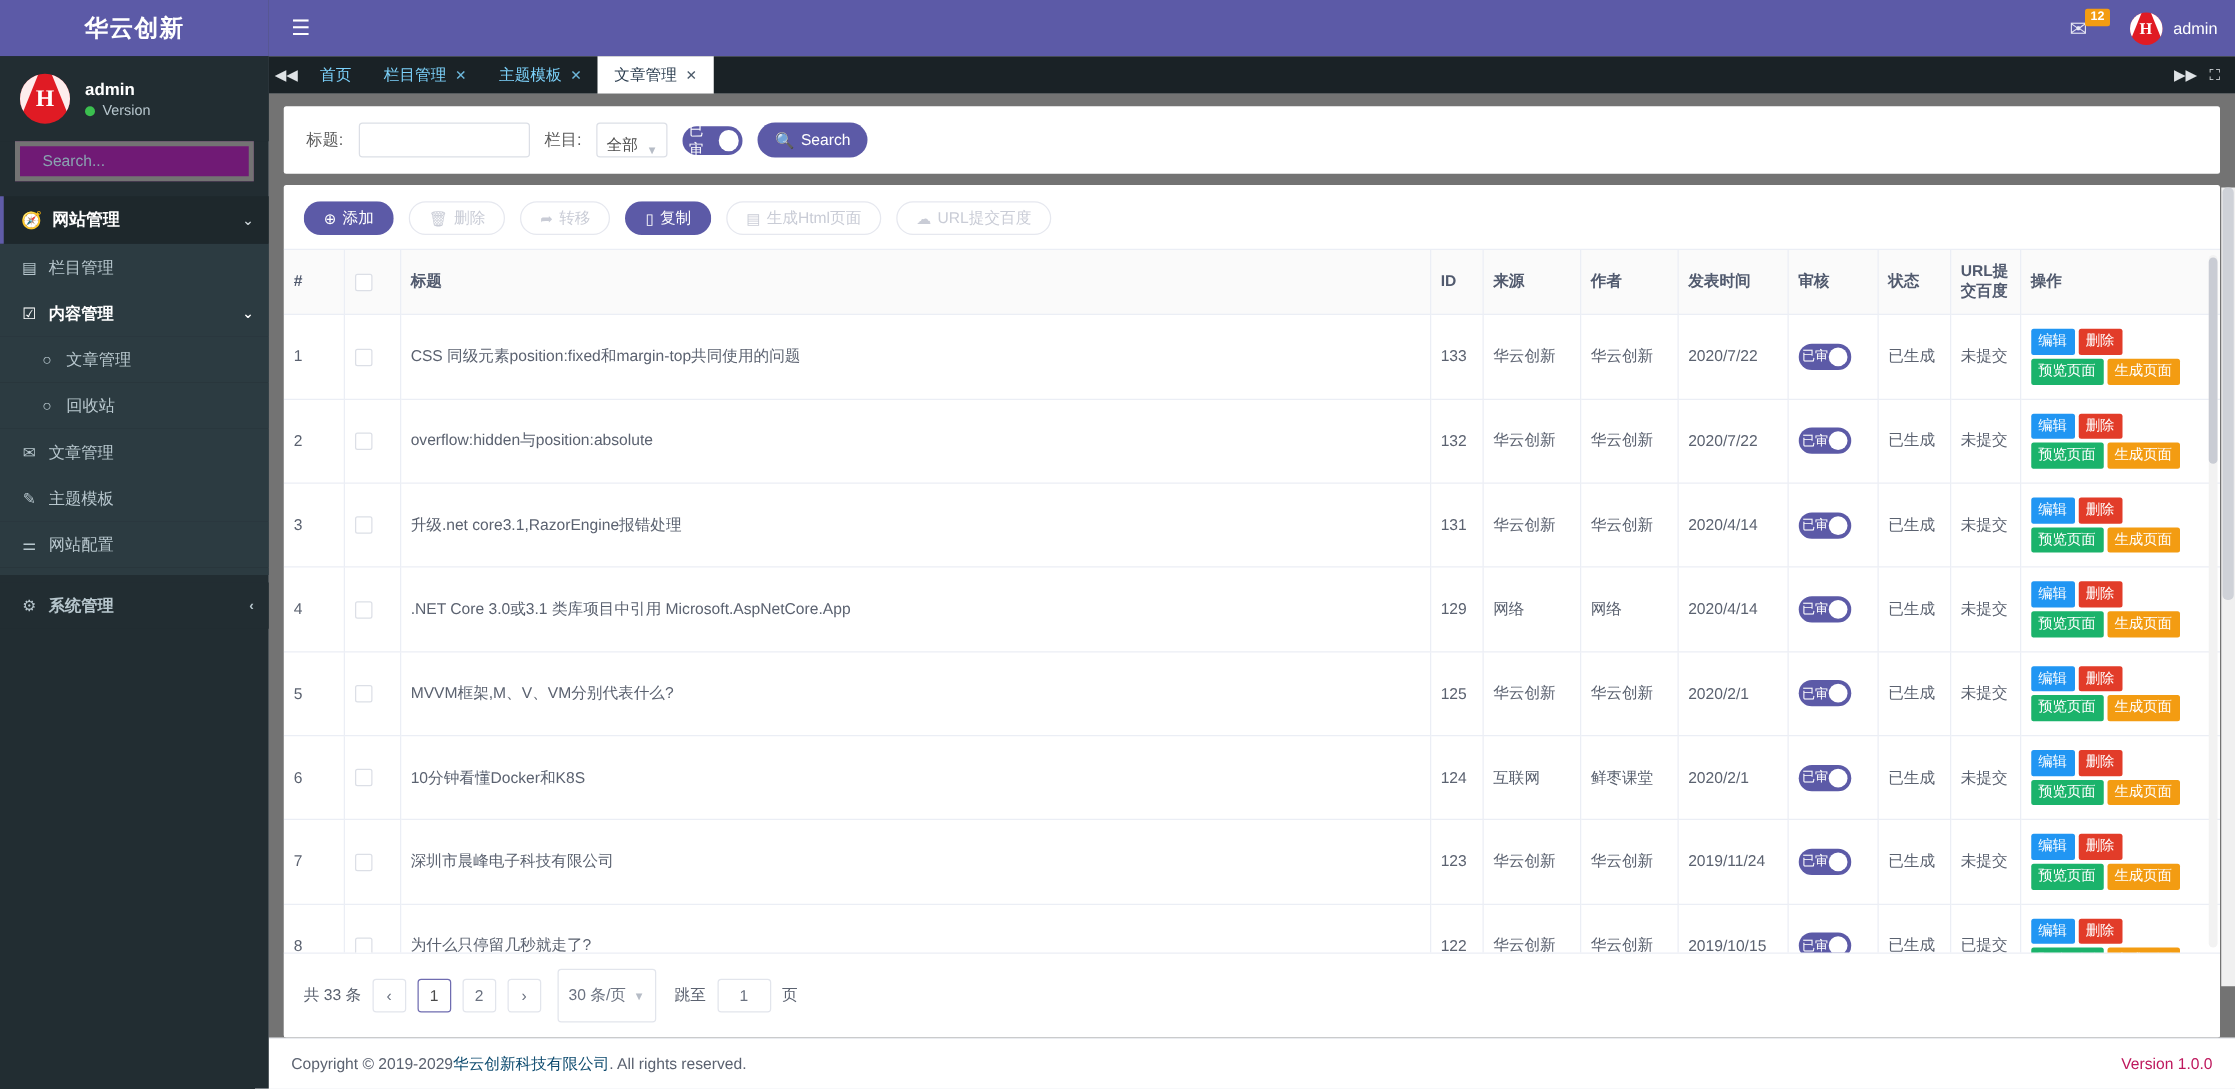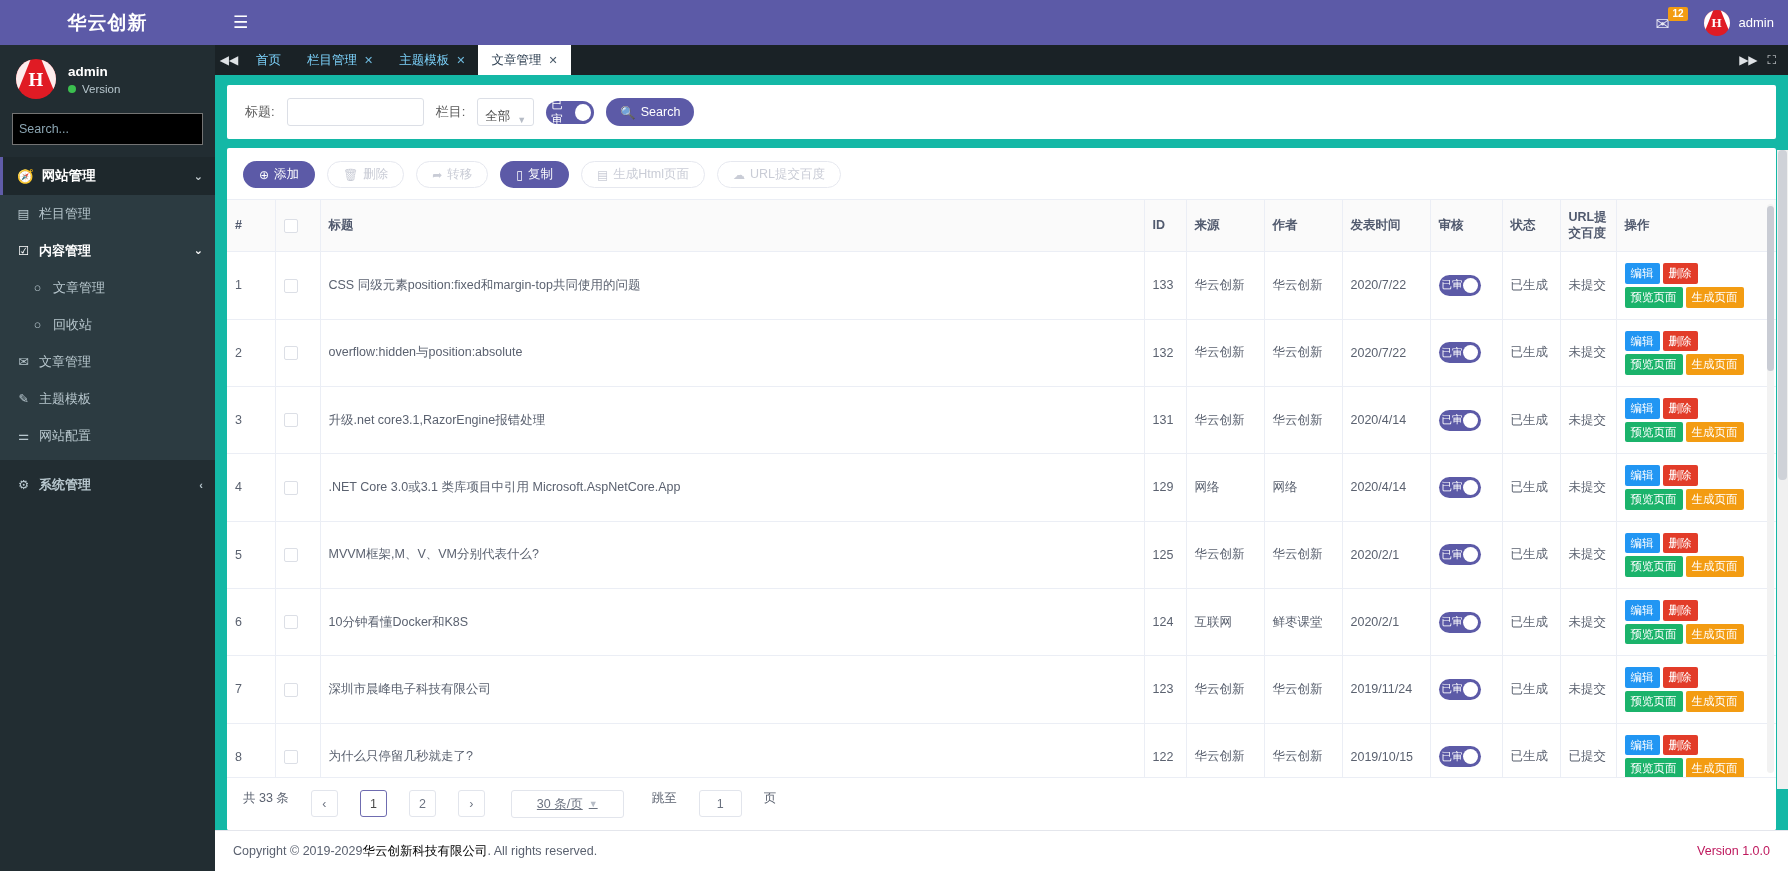--- a/index.html
+++ b/index.html
@@ -47,22 +47,22 @@
     content:""; position:absolute; right:-8px; top:-12px; width:13px; height:70px;
     background:#fff; transform:rotate(-22deg); opacity:.92;
   }
   .user-meta { display: flex; flex-direction: column; gap: 4px; }
   .user-name { color: #fff; font-size: 13.5px; font-weight: 700; }
   .user-status { color: #b8c7ce; font-size: 11.5px; display: flex; align-items: center; gap: 6px; }
   .dot-online { width: 8px; height: 8px; border-radius: 50%; background: #3bbf4f; display:inline-block; }
 
   .side-search { padding: 0 12px 12px 12px; }
   .side-search input {
-    width: 100%; height: 32px; background: #000000; border: 1px solid #737373;
-    color: #b7c4ca; padding: 0 6px; font-size: 12.5px; outline: none;
+    width: 100%; height: 32px; background: #701a75; border: 4px solid #737373;
+    color: #b7c4ca; padding: 0 18px; font-size: 12.5px; outline: none;
     font-family: inherit;
   }
   .side-search input::placeholder { color: #8aa4b1; }
 
   .nav-section {
     height: 38px; background: #1e282c; color: #fff;
     display: flex; align-items: center; padding: 0 12px 0 14px;
     font-size: 13.5px; font-weight: 700; gap: 8px;
     border-left: 3px solid #605ca8;
     position: relative;
@@ -116,21 +116,21 @@
   }
   .tab {
     display: flex; align-items: center; gap: 7px; padding: 0 13px;
     color: #7dd3fc; font-size: 12.5px; cursor: pointer; white-space: nowrap;
   }
   .tab.active { background: #fff; color: #2c3e50; }
   .tab .x { font-size: 11px; font-weight: 700; opacity: .85; }
   .tabbar-right { margin-left: auto; display: flex; }
 
   .content {
-    flex: 1; background: #14b8a6; padding: 10px 12px 0 12px;
+    flex: 1; background: #737373; padding: 10px 12px 0 12px;
     display: flex; flex-direction: column; gap: 9px; min-height: 0;
     position: relative; overflow: hidden;
   }
 
   .card { background: #fff; border-radius: 2px; }
 
   .filter-card { padding: 13px 18px; display: flex; align-items: center; gap: 12px; }
   .flabel { font-size: 13px; color: #5a5a5a; }
   .tinput {
     width: 137px; height: 28px; border: 1px solid #dcdfe6; border-radius: 3px;
@@ -204,54 +204,54 @@
   .scrollbar-v {
     position: absolute; right: 2px; top: 4px; width: 7px; bottom: 4px;
     background: #f2f2f2; border-radius: 4px;
   }
   .scrollbar-v .thumb {
     position: absolute; left: 0; top: 2px; width: 7px; height: 165px;
     background: #c9ccd4; border-radius: 4px;
   }
 
   .pager {
-    padding: 12px 16px; display: flex; gap: 22px;
+    padding: 12px 16px; display: flex; align-items: center; gap: 9px;
     font-size: 12.5px; color: #5b6270; border-top: 1px solid #ebeef5; background:#fff;
   }
   .pg-btn {
     min-width: 27px; height: 27px; border: 1px solid #e2e5ec; border-radius: 3px;
     display: flex; align-items: center; justify-content: center; font-size: 12.5px;
     color: #6b7280; cursor: pointer; background: #fff; padding: 0 6px;
   }
   .pg-btn.active { border-color: #6f6cb0; color: #4a4a4a; }
   .pg-sel {
-    height: 28px; border: 1px solid #e2e5ec; border-radius: 3px; display: flex;
-    align-items: center; gap: 6px; padding: 0 25px; color: #6b7280; cursor: pointer;
-    font-size: 12.5px; margin-left: 4px; text-decoration: underline;
+    height: 43px; border: 1px solid #e2e5ec; border-radius: 3px; display: flex;
+    align-items: center; gap: 6px; padding: 0 8px; color: #6b7280; cursor: pointer;
+    font-size: 12.5px; margin-left: 4px;
   }
   .pg-sel .cv { font-size: 9px; color: #b6bcc6; }
   .pg-jump-input {
     width: 43px; height: 27px; border: 1px solid #e2e5ec; border-radius: 3px;
     text-align: center; font-size: 12.5px; color: #6b7280; outline: none; font-family: inherit;
   }
 
   .page-scroll-right {
     position: absolute; right: 0; top: 75px; bottom: 41px; width: 11px;
     background: #f0f0f0;
   }
   .page-scroll-right .thumb {
     position: absolute; left: 1px; top: 0; width: 9px; height: 330px; background: #cfd2d8; border-radius: 4px;
   }
 
   .footer {
     height: 41px; background: #fff; border-top: 1px solid #e4e6ec;
     display: flex; align-items: center; padding: 0 18px; font-size: 12.5px;
     color: #5b6270; flex: 0 0 41px;
   }
-  .footer a { color: #000000; text-decoration: none; }
+  .footer a { color: #0c4a6e; text-decoration: none; }
   .footer .ver { margin-left: auto; color: #be185d; }
 
   .tabbar-ctrl { display:flex; align-items:center; gap: 10px; padding: 0 12px; color:#dfe3e6; font-size: 12px; }
 </style>
 </head>
 <body>
 
 <div class="app">
 
   <aside class="sidebar">

